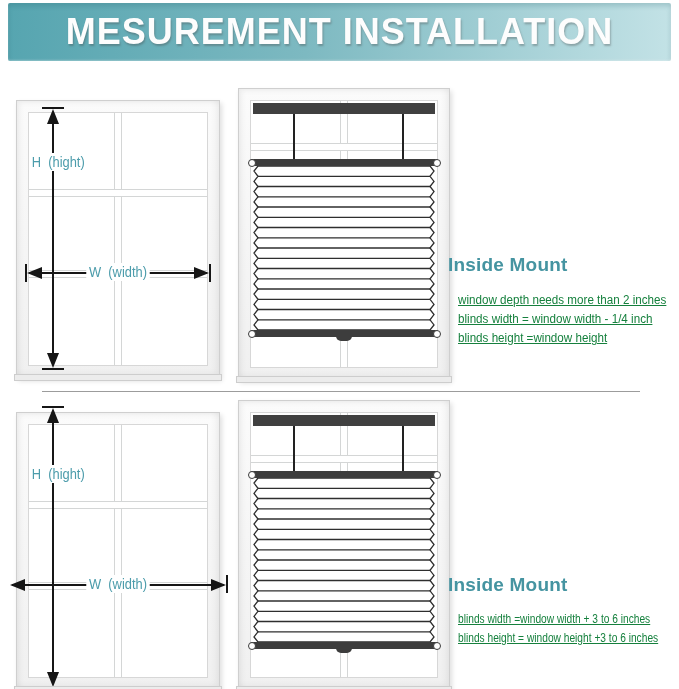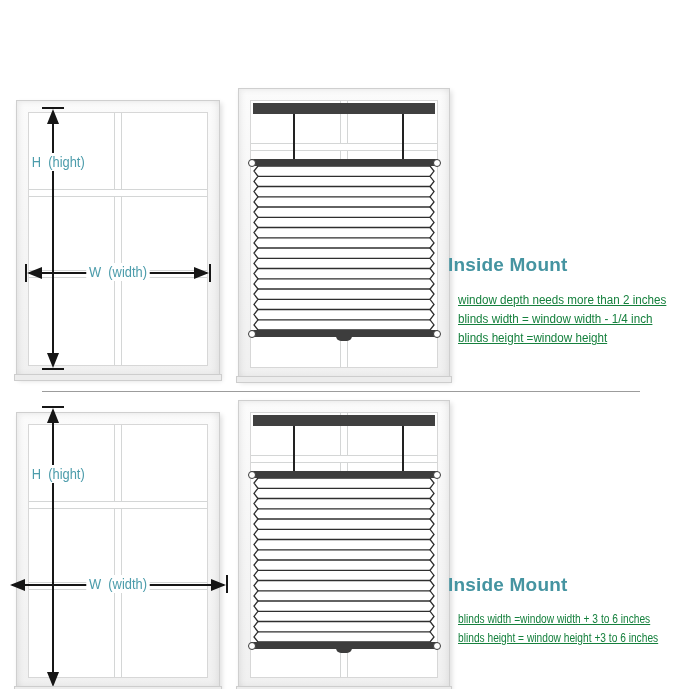--- a/index.html
+++ b/index.html
@@ -63,20 +63,23 @@
   .info-lines{position:absolute;color:#15803d;font-size:12px;line-height:19px;text-decoration:underline;}
   .info-line{white-space:nowrap;transform-origin:left center;}
   .s1 .info-line{transform:scaleX(.97);}
   .s2 .info-line{transform:scaleX(.85);}
 </style>
 </head>
 <body>
 
 <div class="page">
 
+  <header class="banner">
+    <h1>MESUREMENT INSTALLATION</h1>
+  </header>
 
   <section class="section s1">
 
     <div class="win" style="left:4px;top:20px;width:202px;height:276px;">
       <div class="pane">
         <div class="mull-v"></div>
         <div class="mull-h" style="top:76px"></div>
         <div class="mull-h" style="top:157px"></div>
       </div>
 

